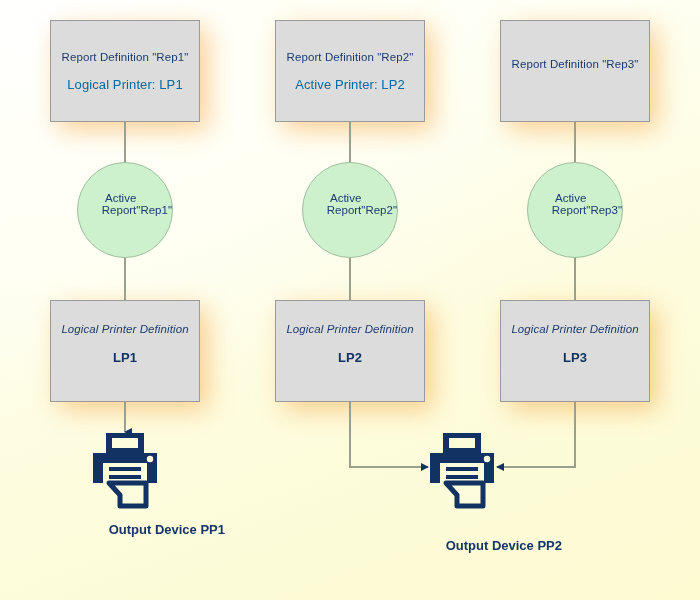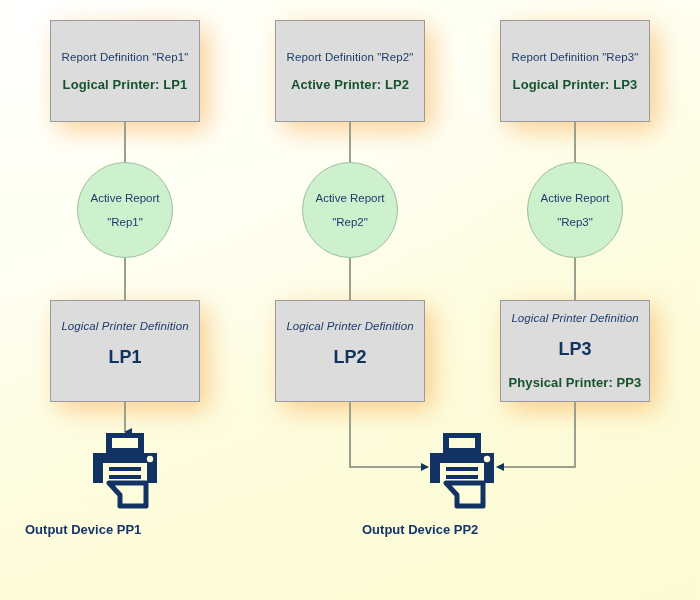--- a/index.html
+++ b/index.html
@@ -53,62 +53,62 @@
     text-align: center;
   }
   .box .line-sub {
     font-size: 11.5px;
     font-weight: 400;
     color: #1b3c6e;
     letter-spacing: .1px;
   }
   .box .line-strong {
     font-size: 13px;
-    font-weight: bold;
-    color: #14532d;
+    font-weight: normal;
+    color: #0369a1;
     letter-spacing: .1px;
   }
   .box.report .line-sub { margin-bottom: 14px; }
   .box.lpdef .line-sub  { margin-bottom: 15px; font-style: italic; }
   .box.lpdef .line-mid  {
-    font-size: 18px;
+    font-size: 13px;
     font-weight: bold;
     color: #123263;
     margin-bottom: 15px;
   }
 
   
   .circle {
     position: absolute;
     box-sizing: border-box;
     border-radius: 50%;
     background: #cdf0cd;
     border: 1px solid #9fbf9f;
     display: flex;
-    flex-direction: column;
+    flex-direction: row;
     align-items: center;
     justify-content: center;
     color: #1b3c6e;
-    text-align: left;
+    text-align: right;
   }
   .circle .c1 { font-size: 11.5px; margin-bottom: 12px; }
   .circle .c2 { font-size: 11.5px; }
 
   
   .printer {
     position: absolute;
   }
 
   
   .caption {
     position: absolute;
     font-size: 13px;
     font-weight: bold;
     color: #16356a;
-    text-align: left;
+    text-align: right;
     white-space: nowrap;
   }
 </style>
 </head>
 <body>
 
 <div id="canvas">
 
   <div class="glow" style="left:58px;  top:28px;  width:150px; height:102px;"></div>
   <div class="glow" style="left:283px; top:28px;  width:150px; height:102px;"></div>
@@ -165,32 +165,30 @@
     <div class="c2">"Rep2"</div>
   </div>
 
   <div class="box lpdef" style="left:275px; top:300px; width:150px; height:102px;">
     <div class="line-sub">Logical Printer Definition</div>
     <div class="line-mid">LP2</div>
   </div>
 
   <div class="box report" style="left:500px; top:20px; width:150px; height:102px;">
     <div class="line-sub">Report Definition "Rep3"</div>
-    <div class="line-strong">Logical Printer: LP3</div>
   </div>
 
   <div class="circle" style="left:527px; top:162px; width:96px; height:96px;">
     <div class="c1">Active Report</div>
     <div class="c2">"Rep3"</div>
   </div>
 
   <div class="box lpdef" style="left:500px; top:300px; width:150px; height:102px;">
     <div class="line-sub">Logical Printer Definition</div>
     <div class="line-mid">LP3</div>
-    <div class="line-strong">Physical Printer: PP3</div>
   </div>
 
   <svg class="printer" style="left:89px; top:433px;" width="72" height="76" viewBox="0 0 72 76">
 
     <rect x="20" y="2" width="32" height="16" fill="none" stroke="#123263" stroke-width="6"></rect>
 
     <path d="M4,20 h64 v30 h-64 z" fill="#123263"></path>
 
     <rect x="14" y="30" width="44" height="22" fill="#fdfcdd"></rect>
 
@@ -208,15 +206,15 @@
   <svg class="printer" style="left:426px; top:433px;" width="72" height="76" viewBox="0 0 72 76">
     <rect x="20" y="2" width="32" height="16" fill="none" stroke="#123263" stroke-width="6"></rect>
     <path d="M4,20 h64 v30 h-64 z" fill="#123263"></path>
     <rect x="14" y="30" width="44" height="22" fill="#fdfcdd"></rect>
     <rect x="20" y="34" width="32" height="4" fill="#123263"></rect>
     <rect x="20" y="42" width="32" height="4" fill="#123263"></rect>
     <circle cx="61" cy="26" r="3.2" fill="#fdfcdd"></circle>
     <path d="M20,50 L31,62 L31,73 L57,73 L57,50 Z" fill="#fdfcdd" stroke="#123263" stroke-width="5" stroke-linejoin="round"></path>
   </svg>
 
-  <div class="caption" style="left:362px; top:522px; width:200px;">Output Device PP2</div>
+  <div class="caption" style="left:362px; top:538px; width:200px;">Output Device PP2</div>
 
 </div>
 
 </body></html>

